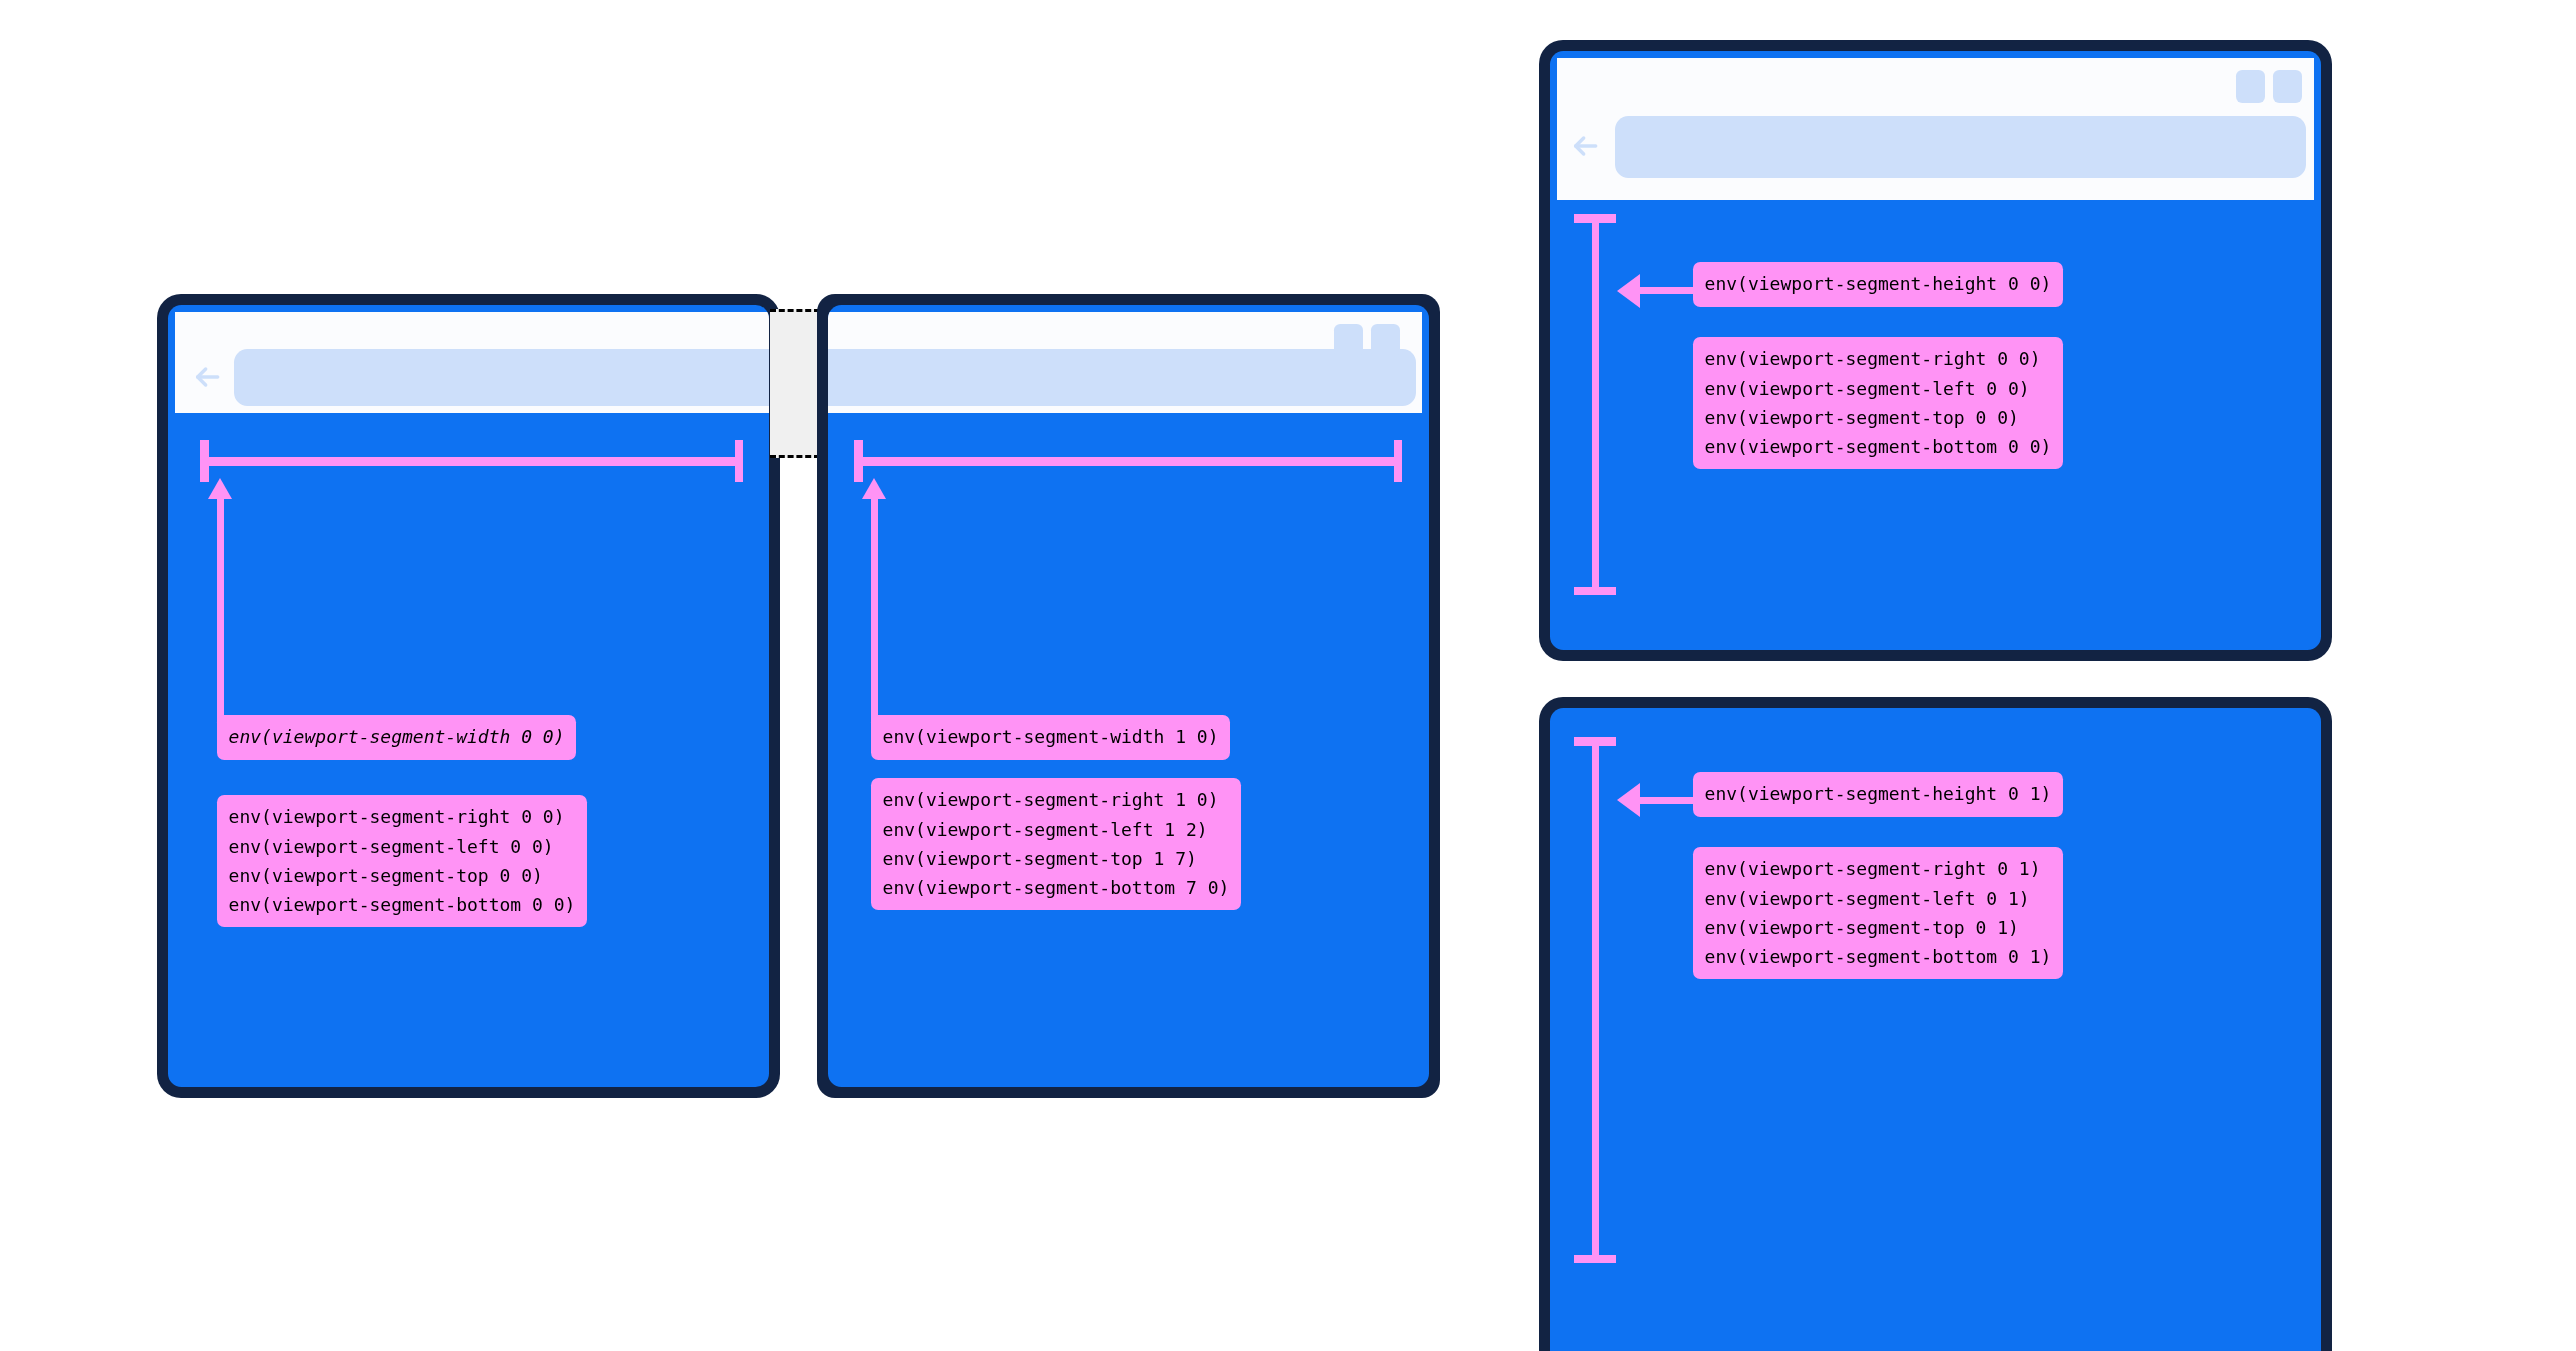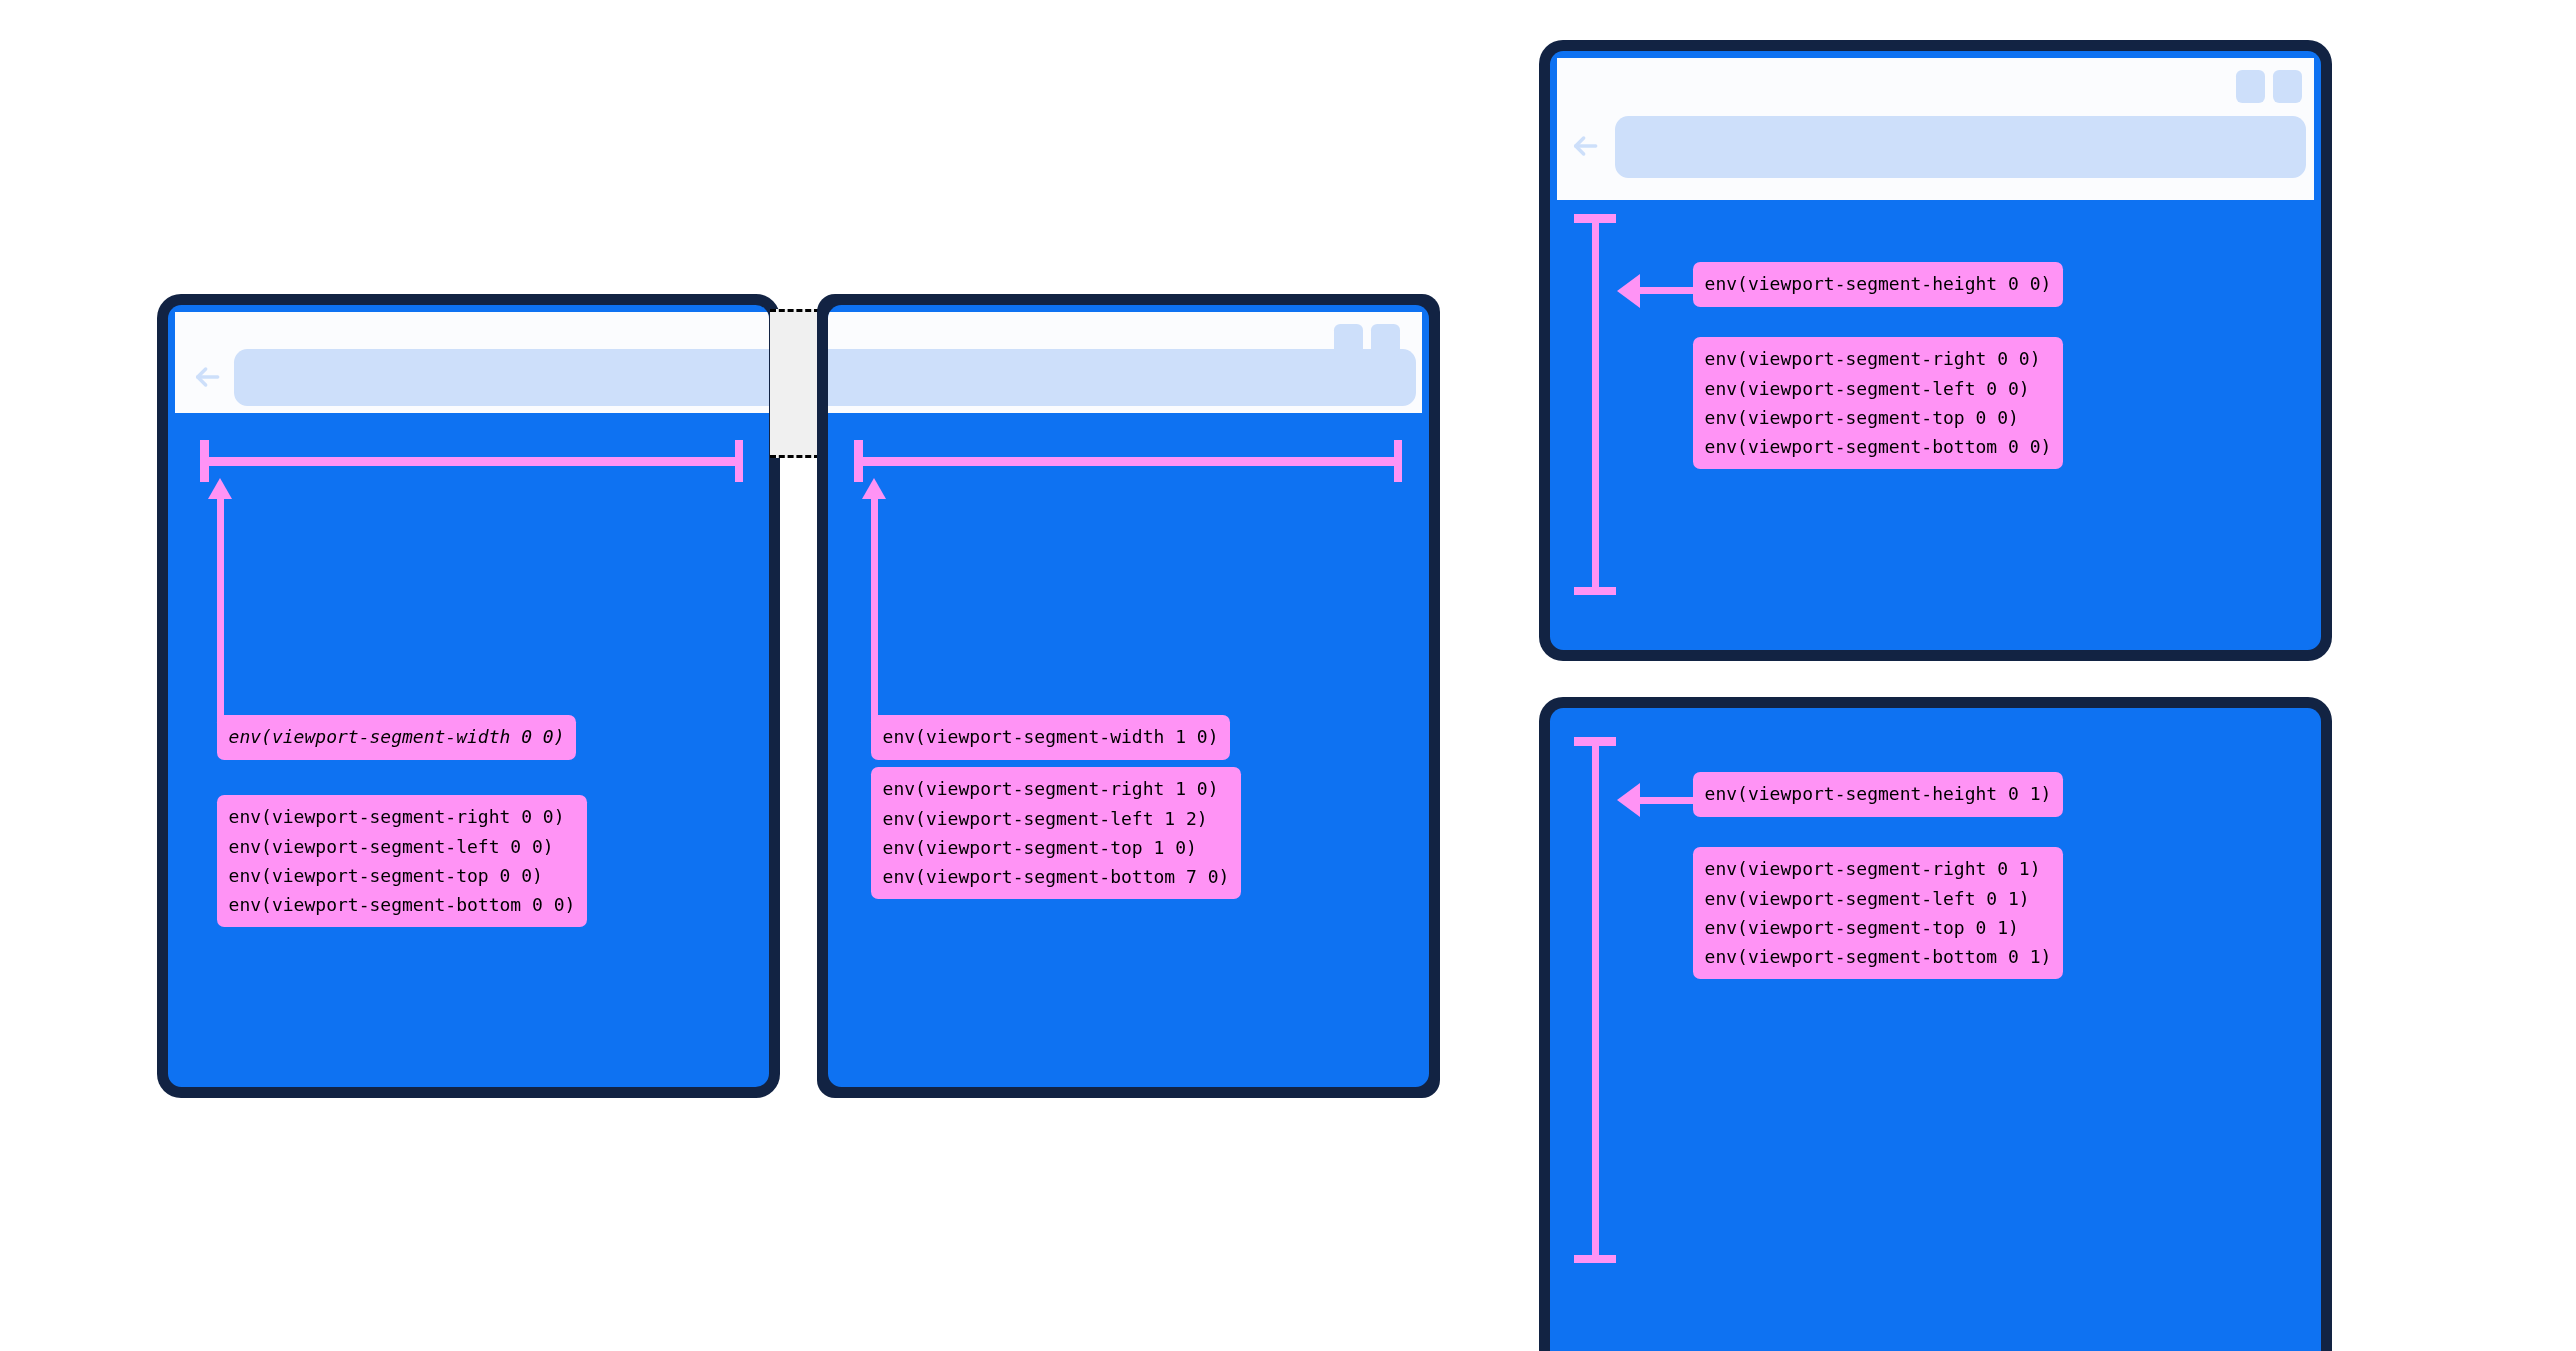--- a/index.html
+++ b/index.html
@@ -107,24 +107,24 @@
       <div class="cap l"></div>
       <div class="cap r"></div>
     </div>
     <div class="arrow-up" style="left:34px;top:173px;"></div>
     <div class="lead-v" style="left:43px;top:193px;height:224px;"></div>
 
     <div class="chip" style="left:43px;top:410px;">
       <div>env(viewport-segment-width 1 0)</div>
     </div>
 
-    <div class="chip" style="left:43px;top:462px;">
+    <div class="chip" style="left:43px;top:473px;">
       <div>env(viewport-segment-right 1 0)</div>
       <div>env(viewport-segment-left 1 2)</div>
-      <div>env(viewport-segment-top 1 0)</div>
+      <div>env(viewport-segment-top 1 7)</div>
       <div>env(viewport-segment-bottom 7 0)</div>
     </div>
 
   </div>
 </div>
 
 <div class="device" id="dev-c">
   <div class="screen">
 
     <div class="toolbar" style="left:7.2px;top:7.2px;right:7.2px;height:142px;">

